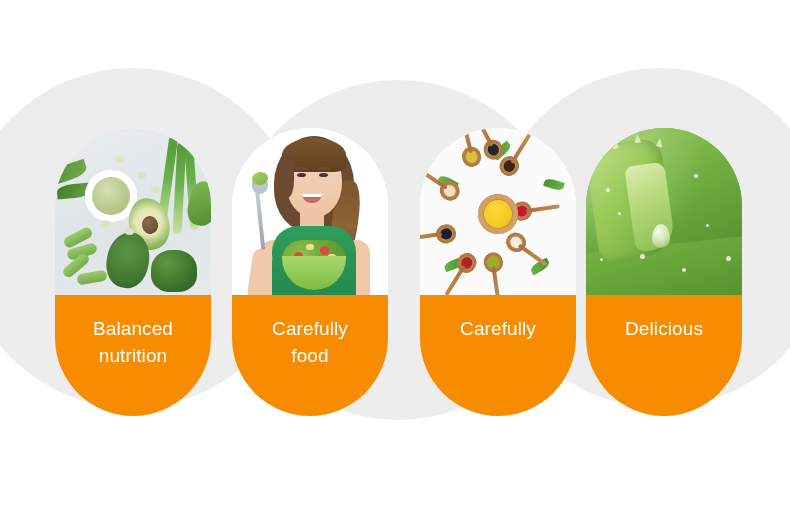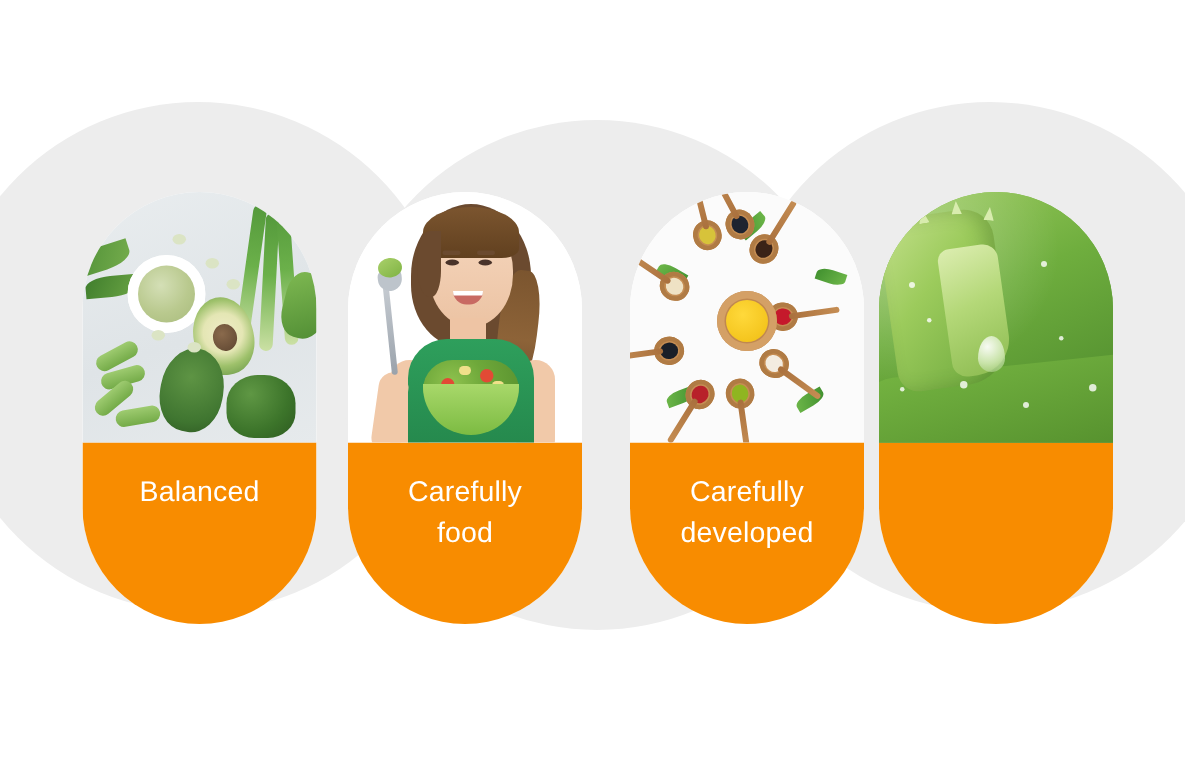--- a/index.html
+++ b/index.html
@@ -447,20 +447,21 @@
           <div class="sh chip c4"></div>
           <div class="sh pea p1"></div>
           <div class="sh pea p2"></div>
           <div class="sh pea p3"></div>
           <div class="sh pea p4"></div>
           <div class="sh brocc"></div>
         </div>
       </div>
       <div class="card-label">
         <div class="label-line">Balanced</div>
+        <div class="label-line">nutrition</div>
       </div>
     </div>
 
     <div class="card card-2">
       <div class="card-photo ph2">
         <div class="scene">
           <div class="sh hair-back"></div>
           <div class="sh ponytail"></div>
           <div class="sh face"></div>
           <div class="sh hair-top"></div>
@@ -544,21 +545,20 @@
               <span class="cup"></span>
               <span class="fill"></span>
               <span class="handle"></span>
             </div>
           <div class="sh center-bowl"></div>
           <div class="sh center-grain"></div>
         </div>
       </div>
       <div class="card-label">
         <div class="label-line">Carefully</div>
-        <div class="label-line">developed</div>
       </div>
     </div>
 
     <div class="card card-4">
       <div class="card-photo ph4">
         <div class="scene">
           <div class="sh aloe-bg"></div>
           <div class="sh aloe-lower"></div>
           <div class="sh aloe-blade"></div>
           <div class="sh aloe-cut"></div>
@@ -570,17 +570,18 @@
           <div class="sh dew d2"></div>
           <div class="sh dew d3"></div>
           <div class="sh dew d4"></div>
           <div class="sh dew d5"></div>
           <div class="sh dew d6"></div>
           <div class="sh dew d7"></div>
           <div class="sh dew d8"></div>
         </div>
       </div>
       <div class="card-label">
+        <div class="label-line">Delicious</div>
       </div>
     </div>
 
   </div>
 </div>
 
 </body></html>

